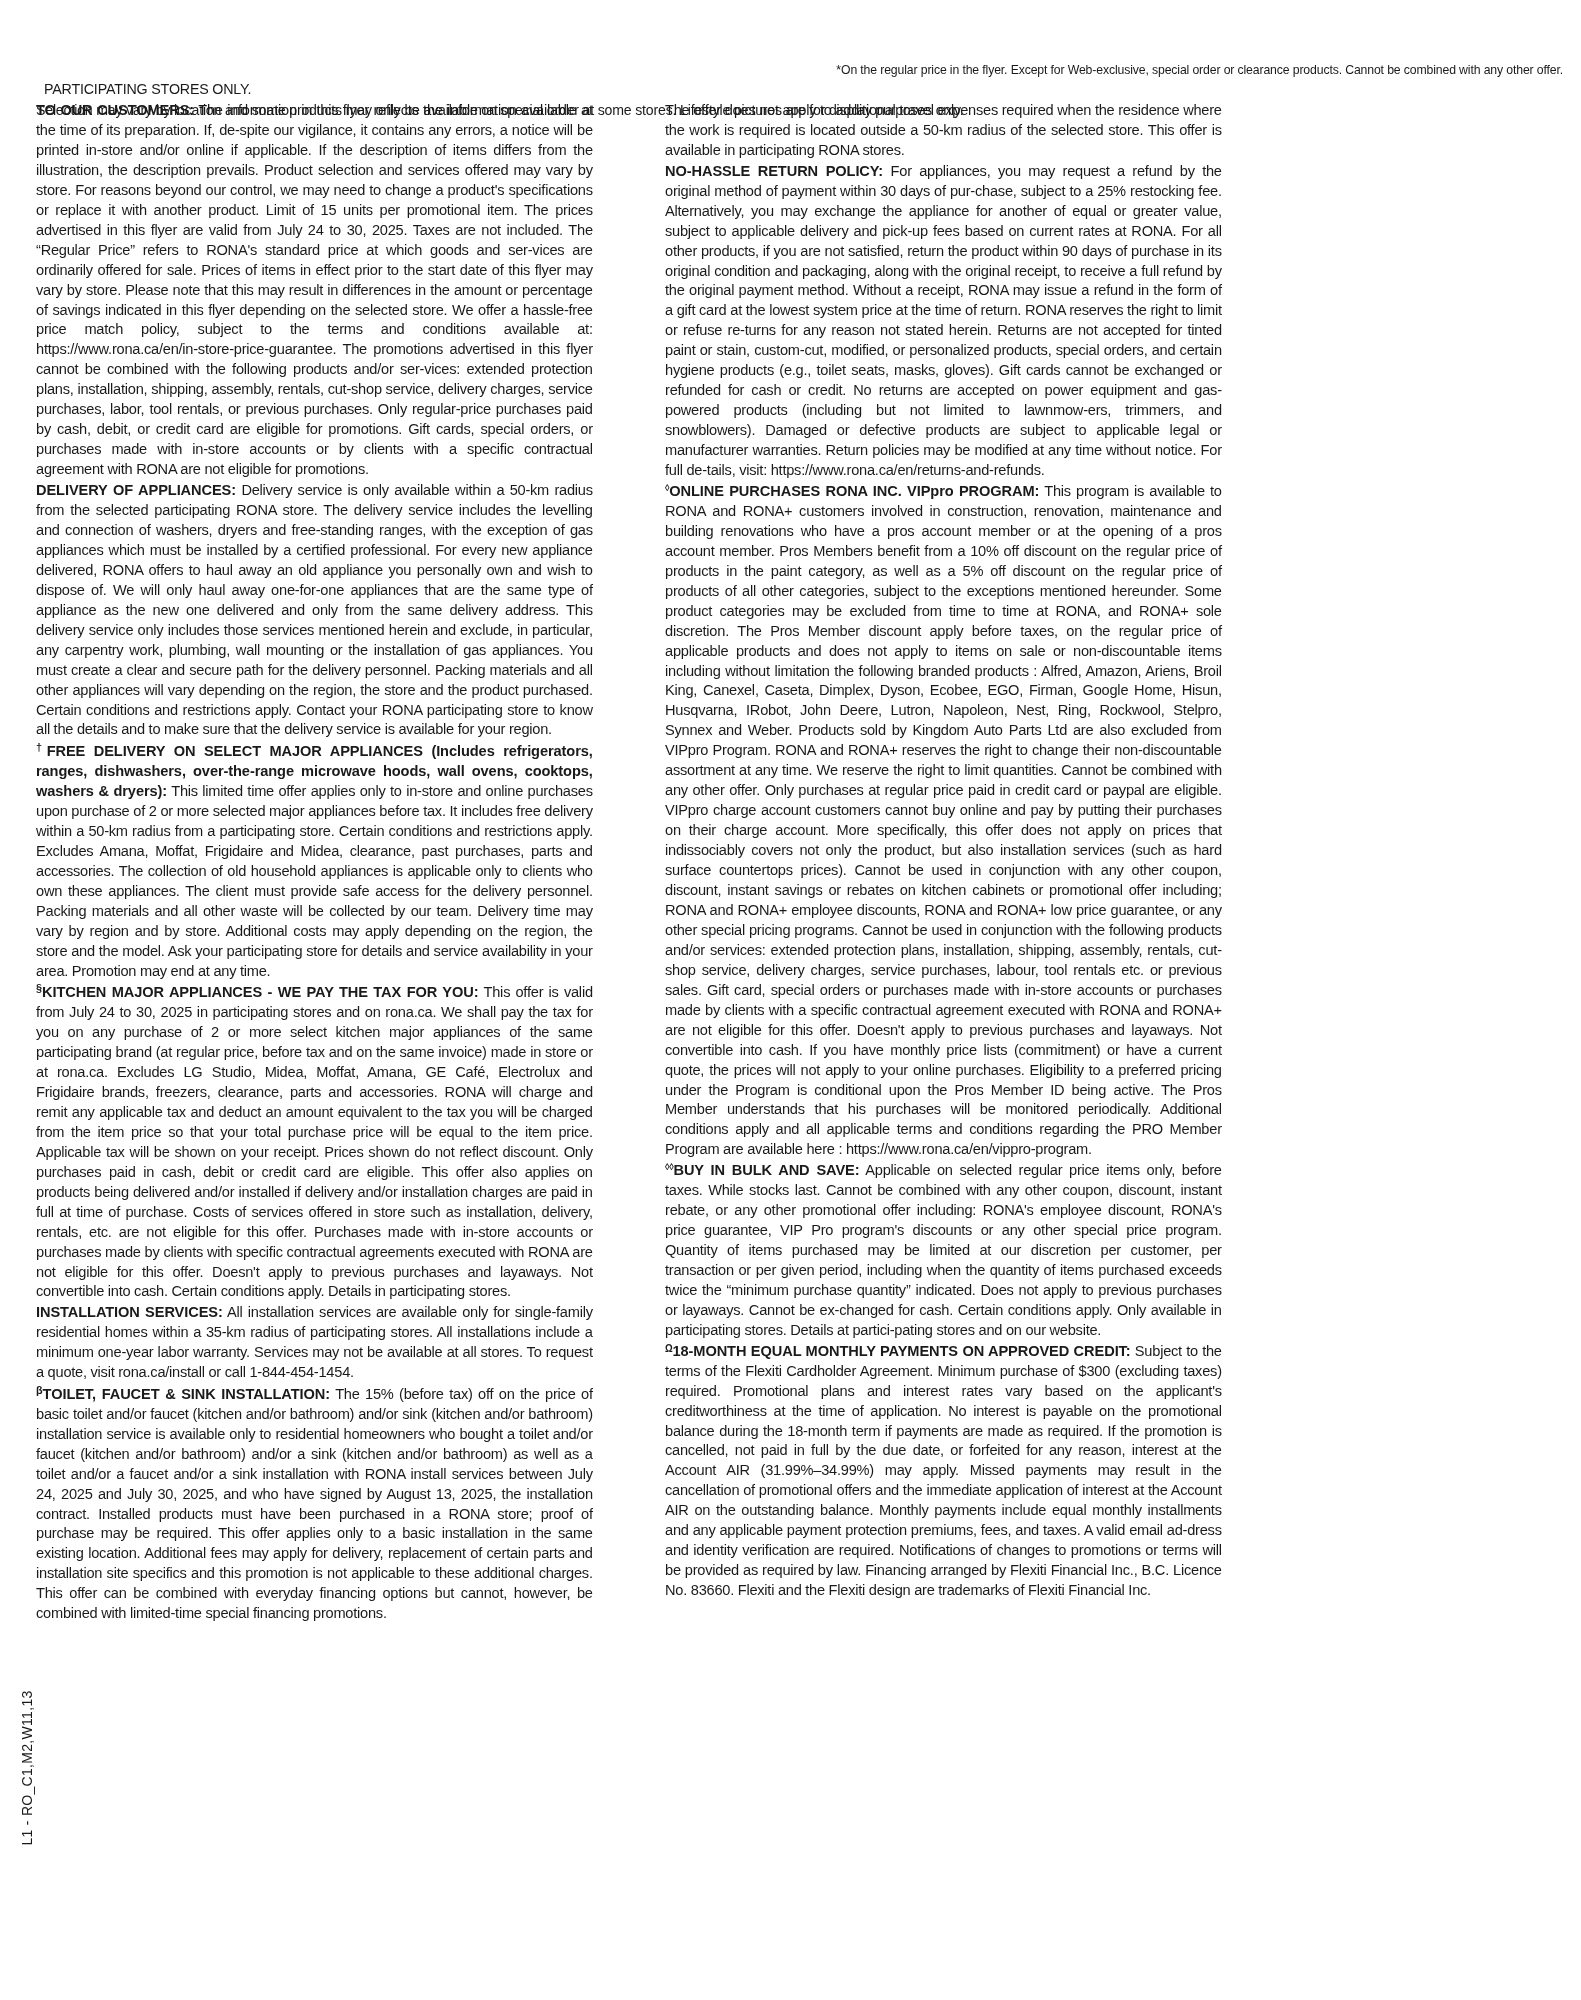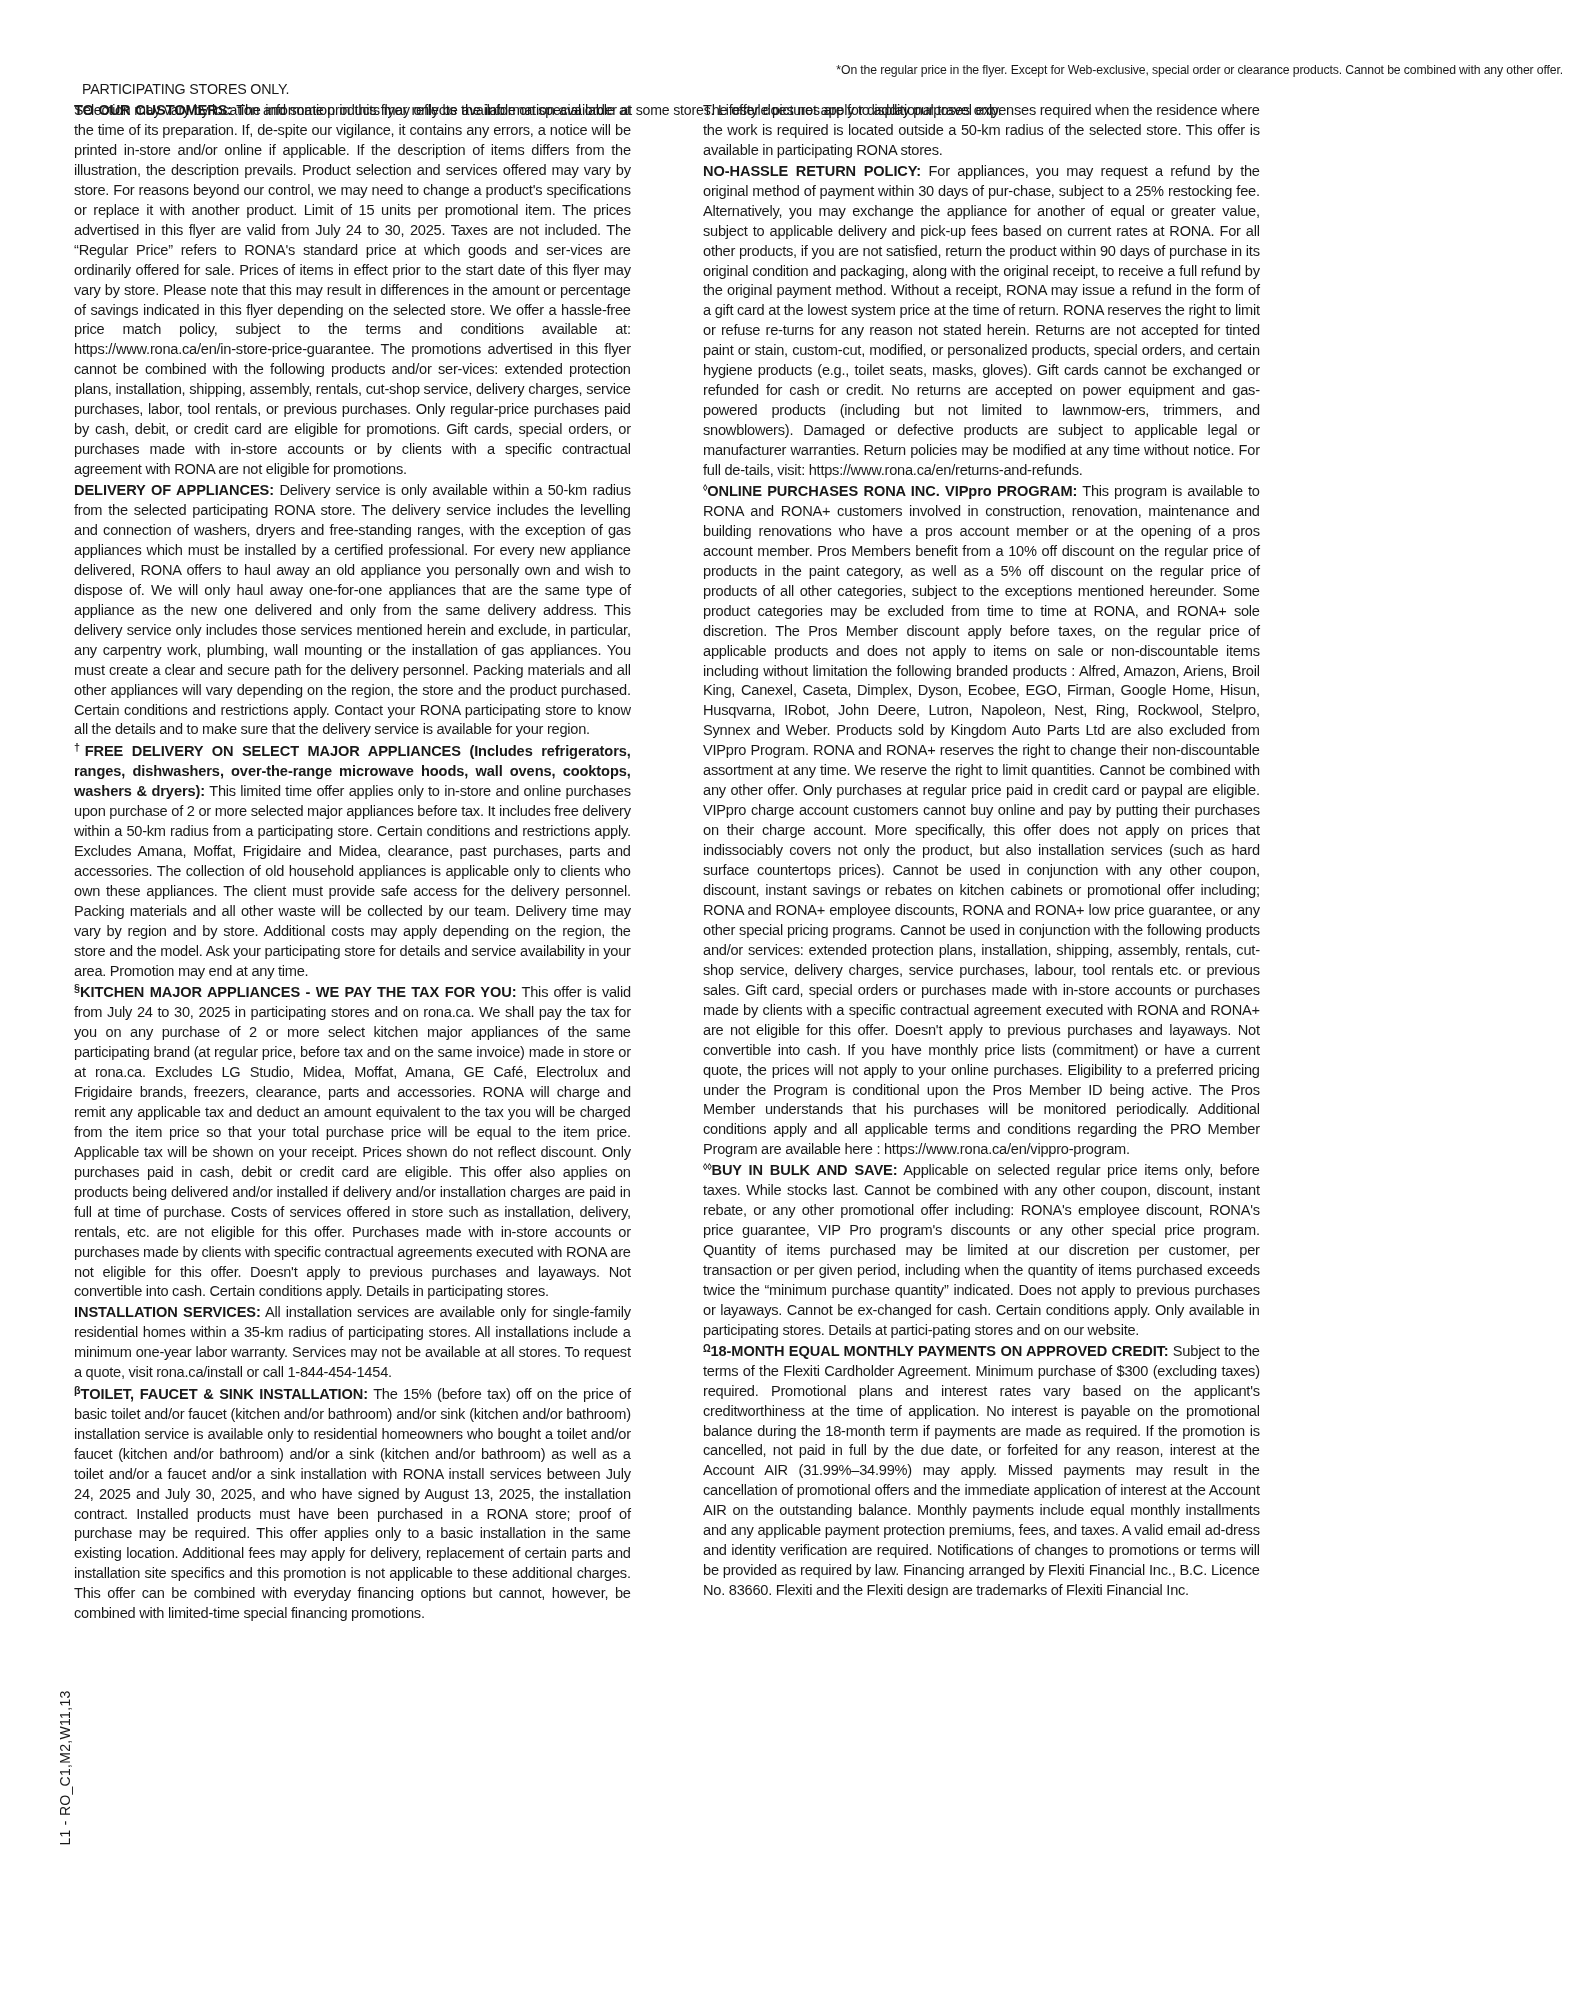--- a/index.html
+++ b/index.html
@@ -13,21 +13,20 @@
     font-family: "Liberation Sans", "DejaVu Sans", sans-serif;
     color: #1a1a1a;
     position: relative;
     overflow: hidden;
   }
 
   .page {
     position: absolute;
     inset: 0;
     padding: 12px;
-    margin-left: 38px;
   }
 
   
   .top-note {
     position: absolute;
     top: 62px;
     left: 0;
     right: 18px;
     text-align: right;
     font-size: 13.2px;

